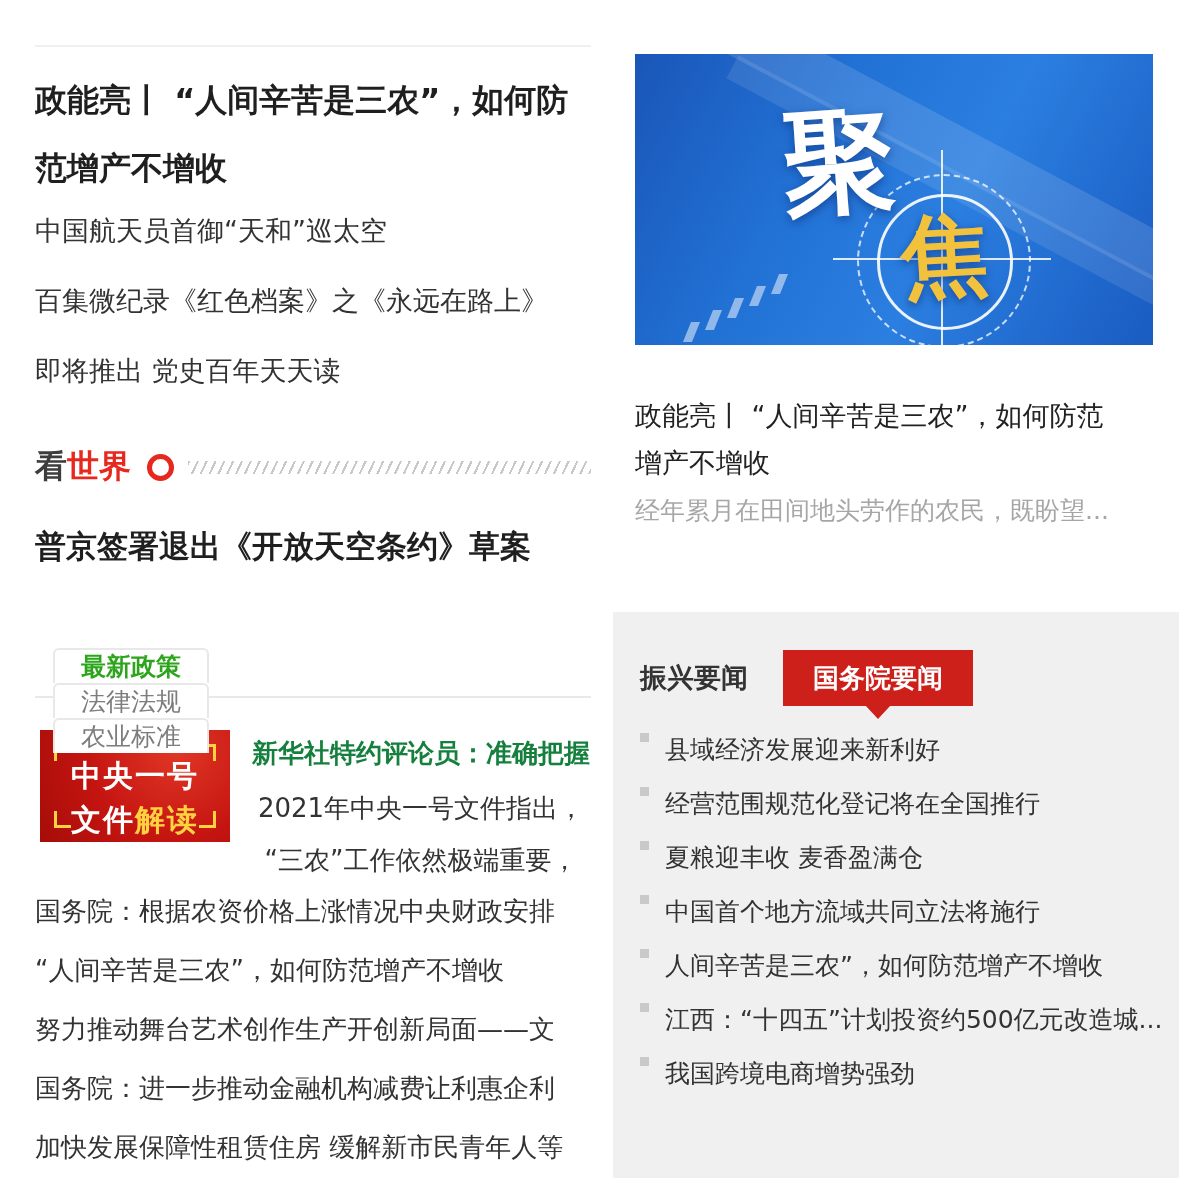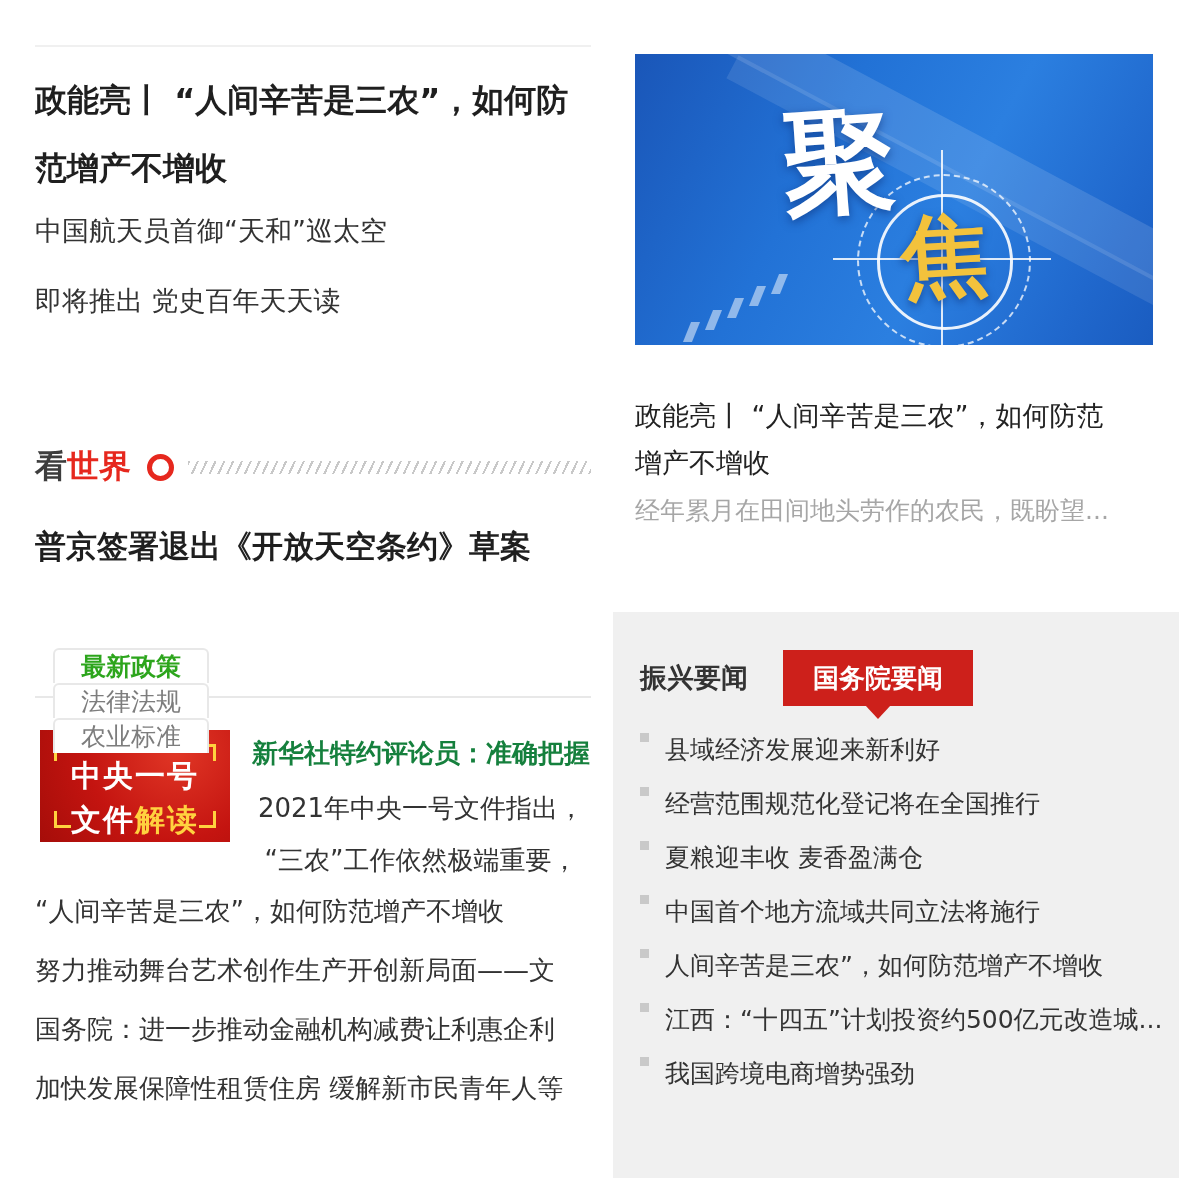--- a/index.html
+++ b/index.html
@@ -97,20 +97,21 @@
 
 <div class="abs top-divider"></div>
 
 <div class="abs lead-headline">
   <div>政能亮丨 “人间辛苦是三农”，如何防</div>
   <div>范增产不增收</div>
 </div>
 
 <div class="abs list1">
   <div class="row">中国航天员首御“天和”巡太空</div>
+  <div class="row">百集微纪录《红色档案》之《永远在路上》</div>
   <div class="row">即将推出 党史百年天天读</div>
 </div>
 
 <div class="abs world-header">
   <span class="world-black">看</span>
   <span class="world-red">世界</span>
   <span class="world-ring"></span>
   <span class="world-hatch"></span>
 </div>
 
@@ -134,20 +135,21 @@
   </div>
 </div>
 
 <div class="abs feature-title">新华社特约评论员：准确把握</div>
 <div class="abs feature-body">
   <div>2021年中央一号文件指出，</div>
   <div>“三农”工作依然极端重要，</div>
 </div>
 
 <div class="abs list2">
+  <div class="row">国务院：根据农资价格上涨情况中央财政安排</div>
   <div class="row">“人间辛苦是三农”，如何防范增产不增收</div>
   <div class="row">努力推动舞台艺术创作生产开创新局面——文</div>
   <div class="row">国务院：进一步推动金融机构减费让利惠企利</div>
   <div class="row">加快发展保障性租赁住房 缓解新市民青年人等</div>
 </div>
 
 <div class="abs focus-img">
   <div class="streak s1"></div>
   <div class="streak s2"></div>
   <div class="dash" style="left:52px;top:268px;"></div>

